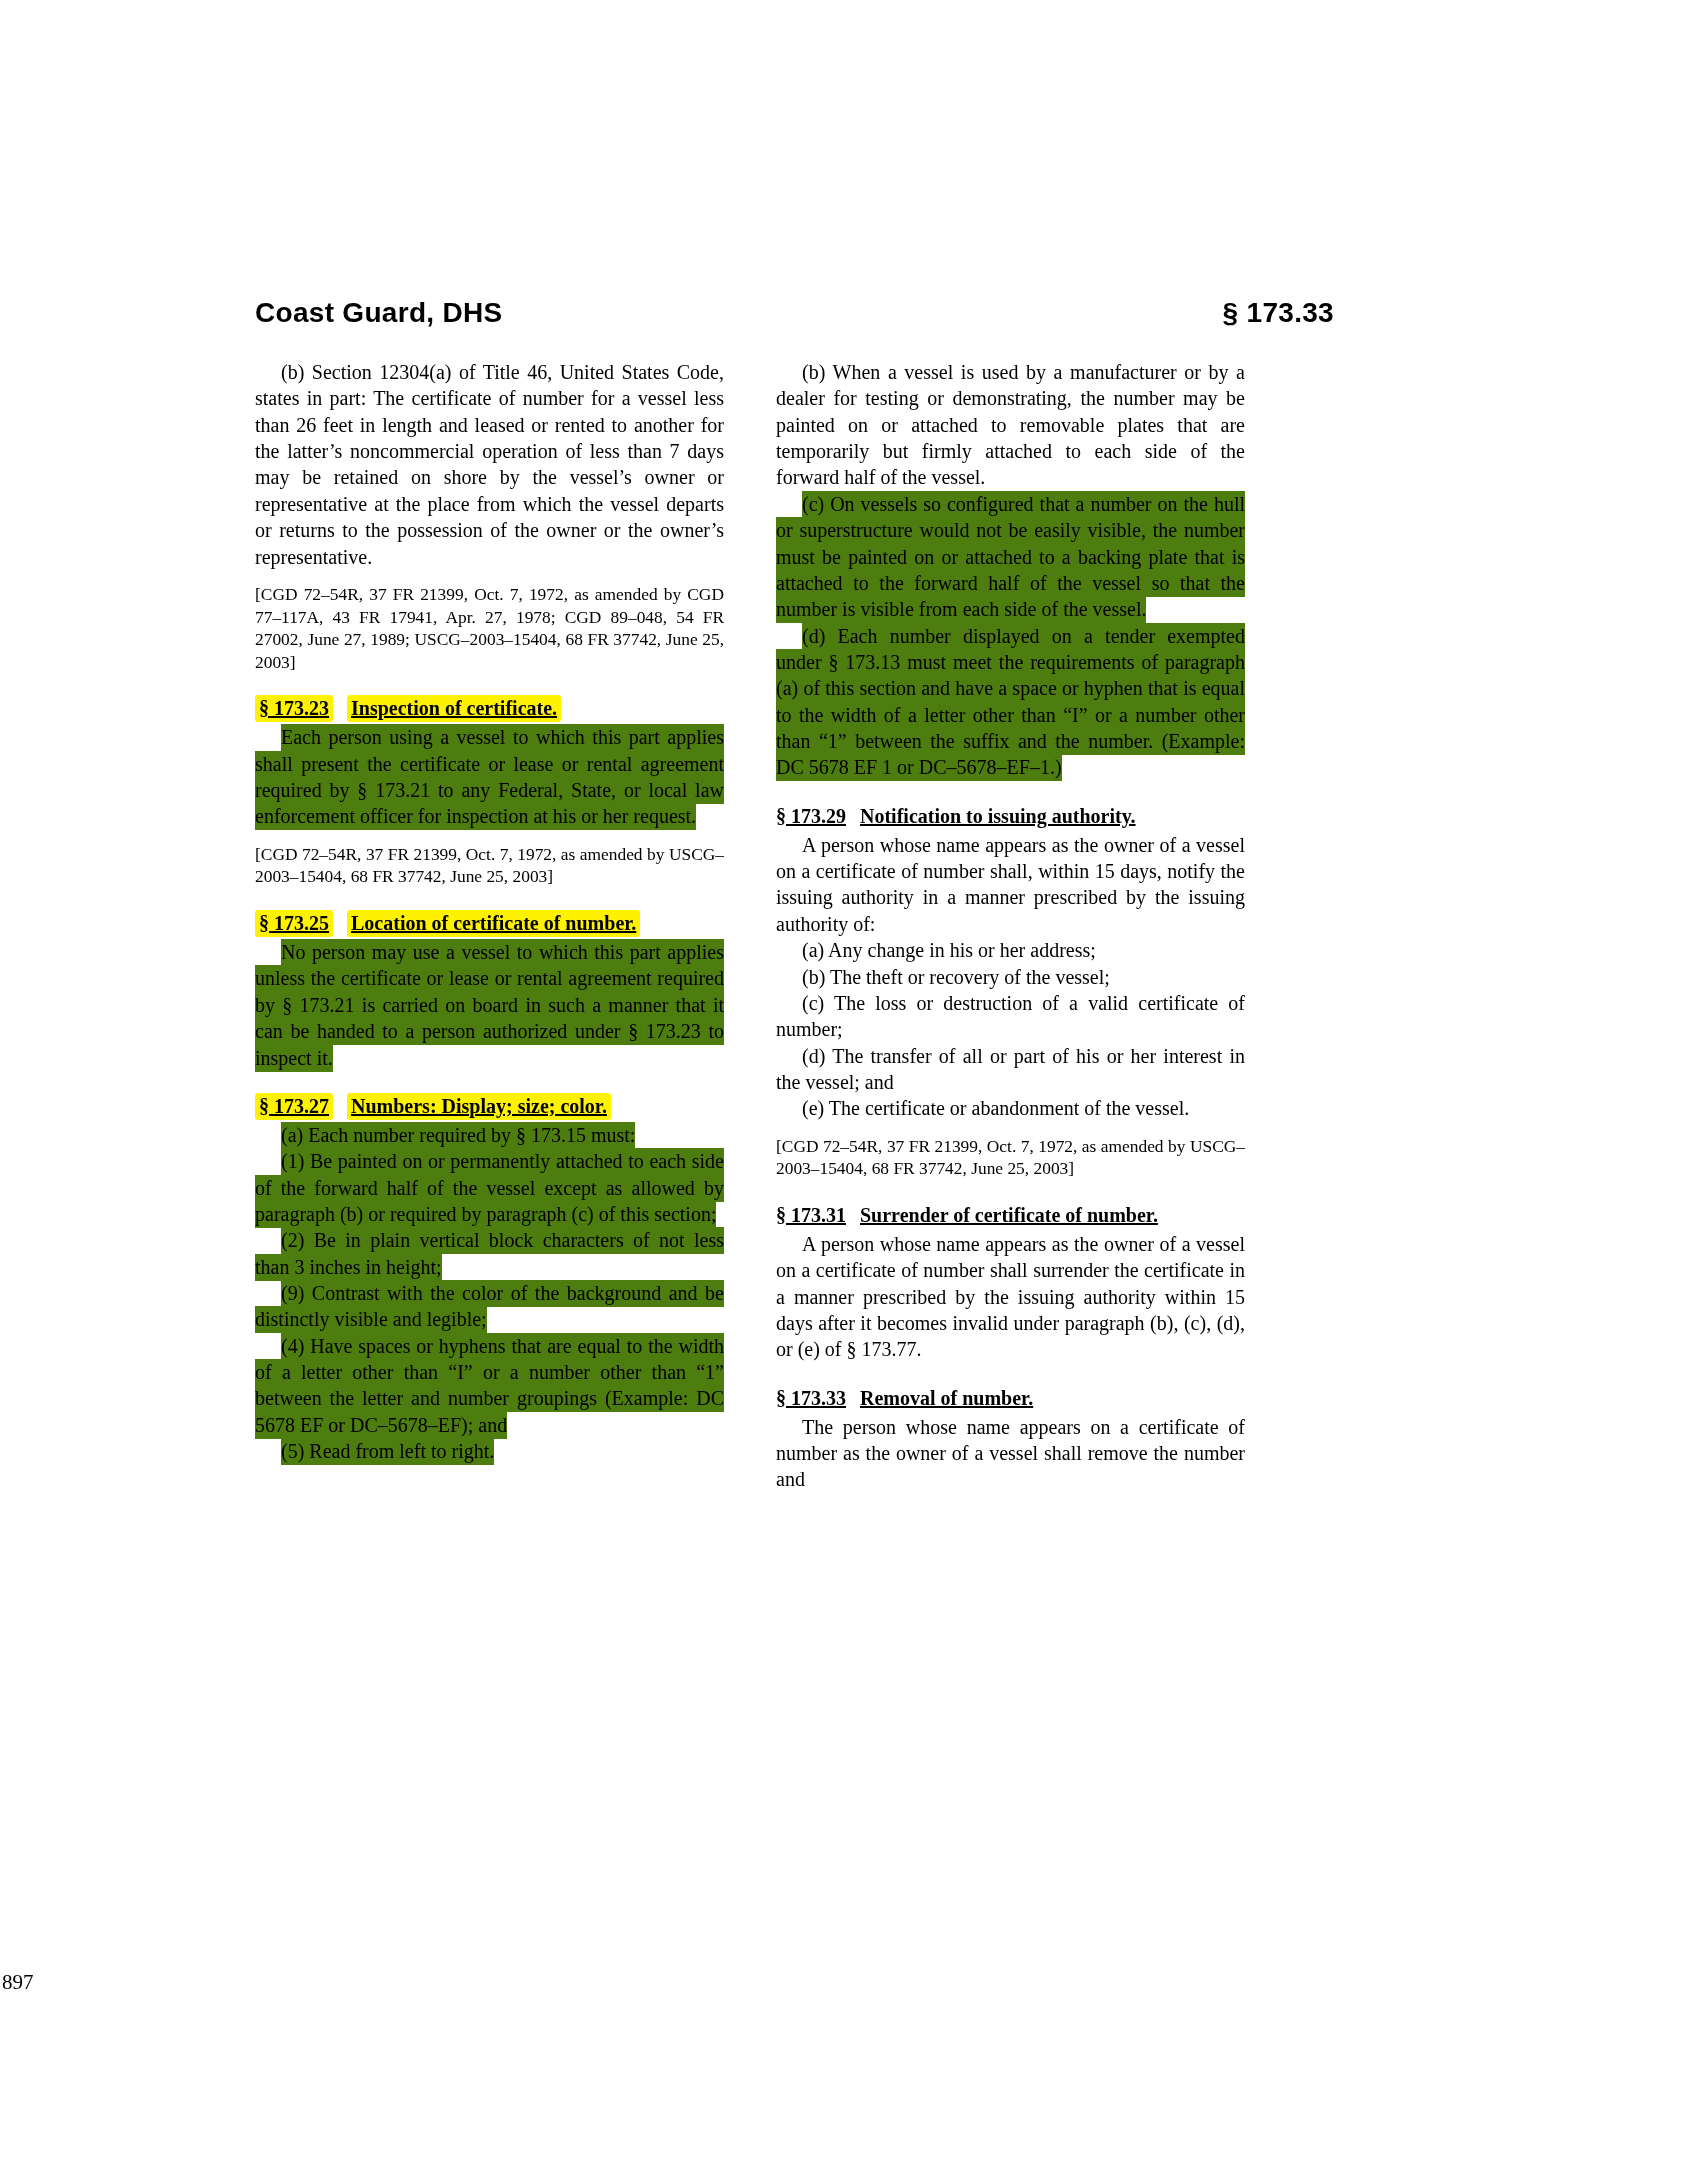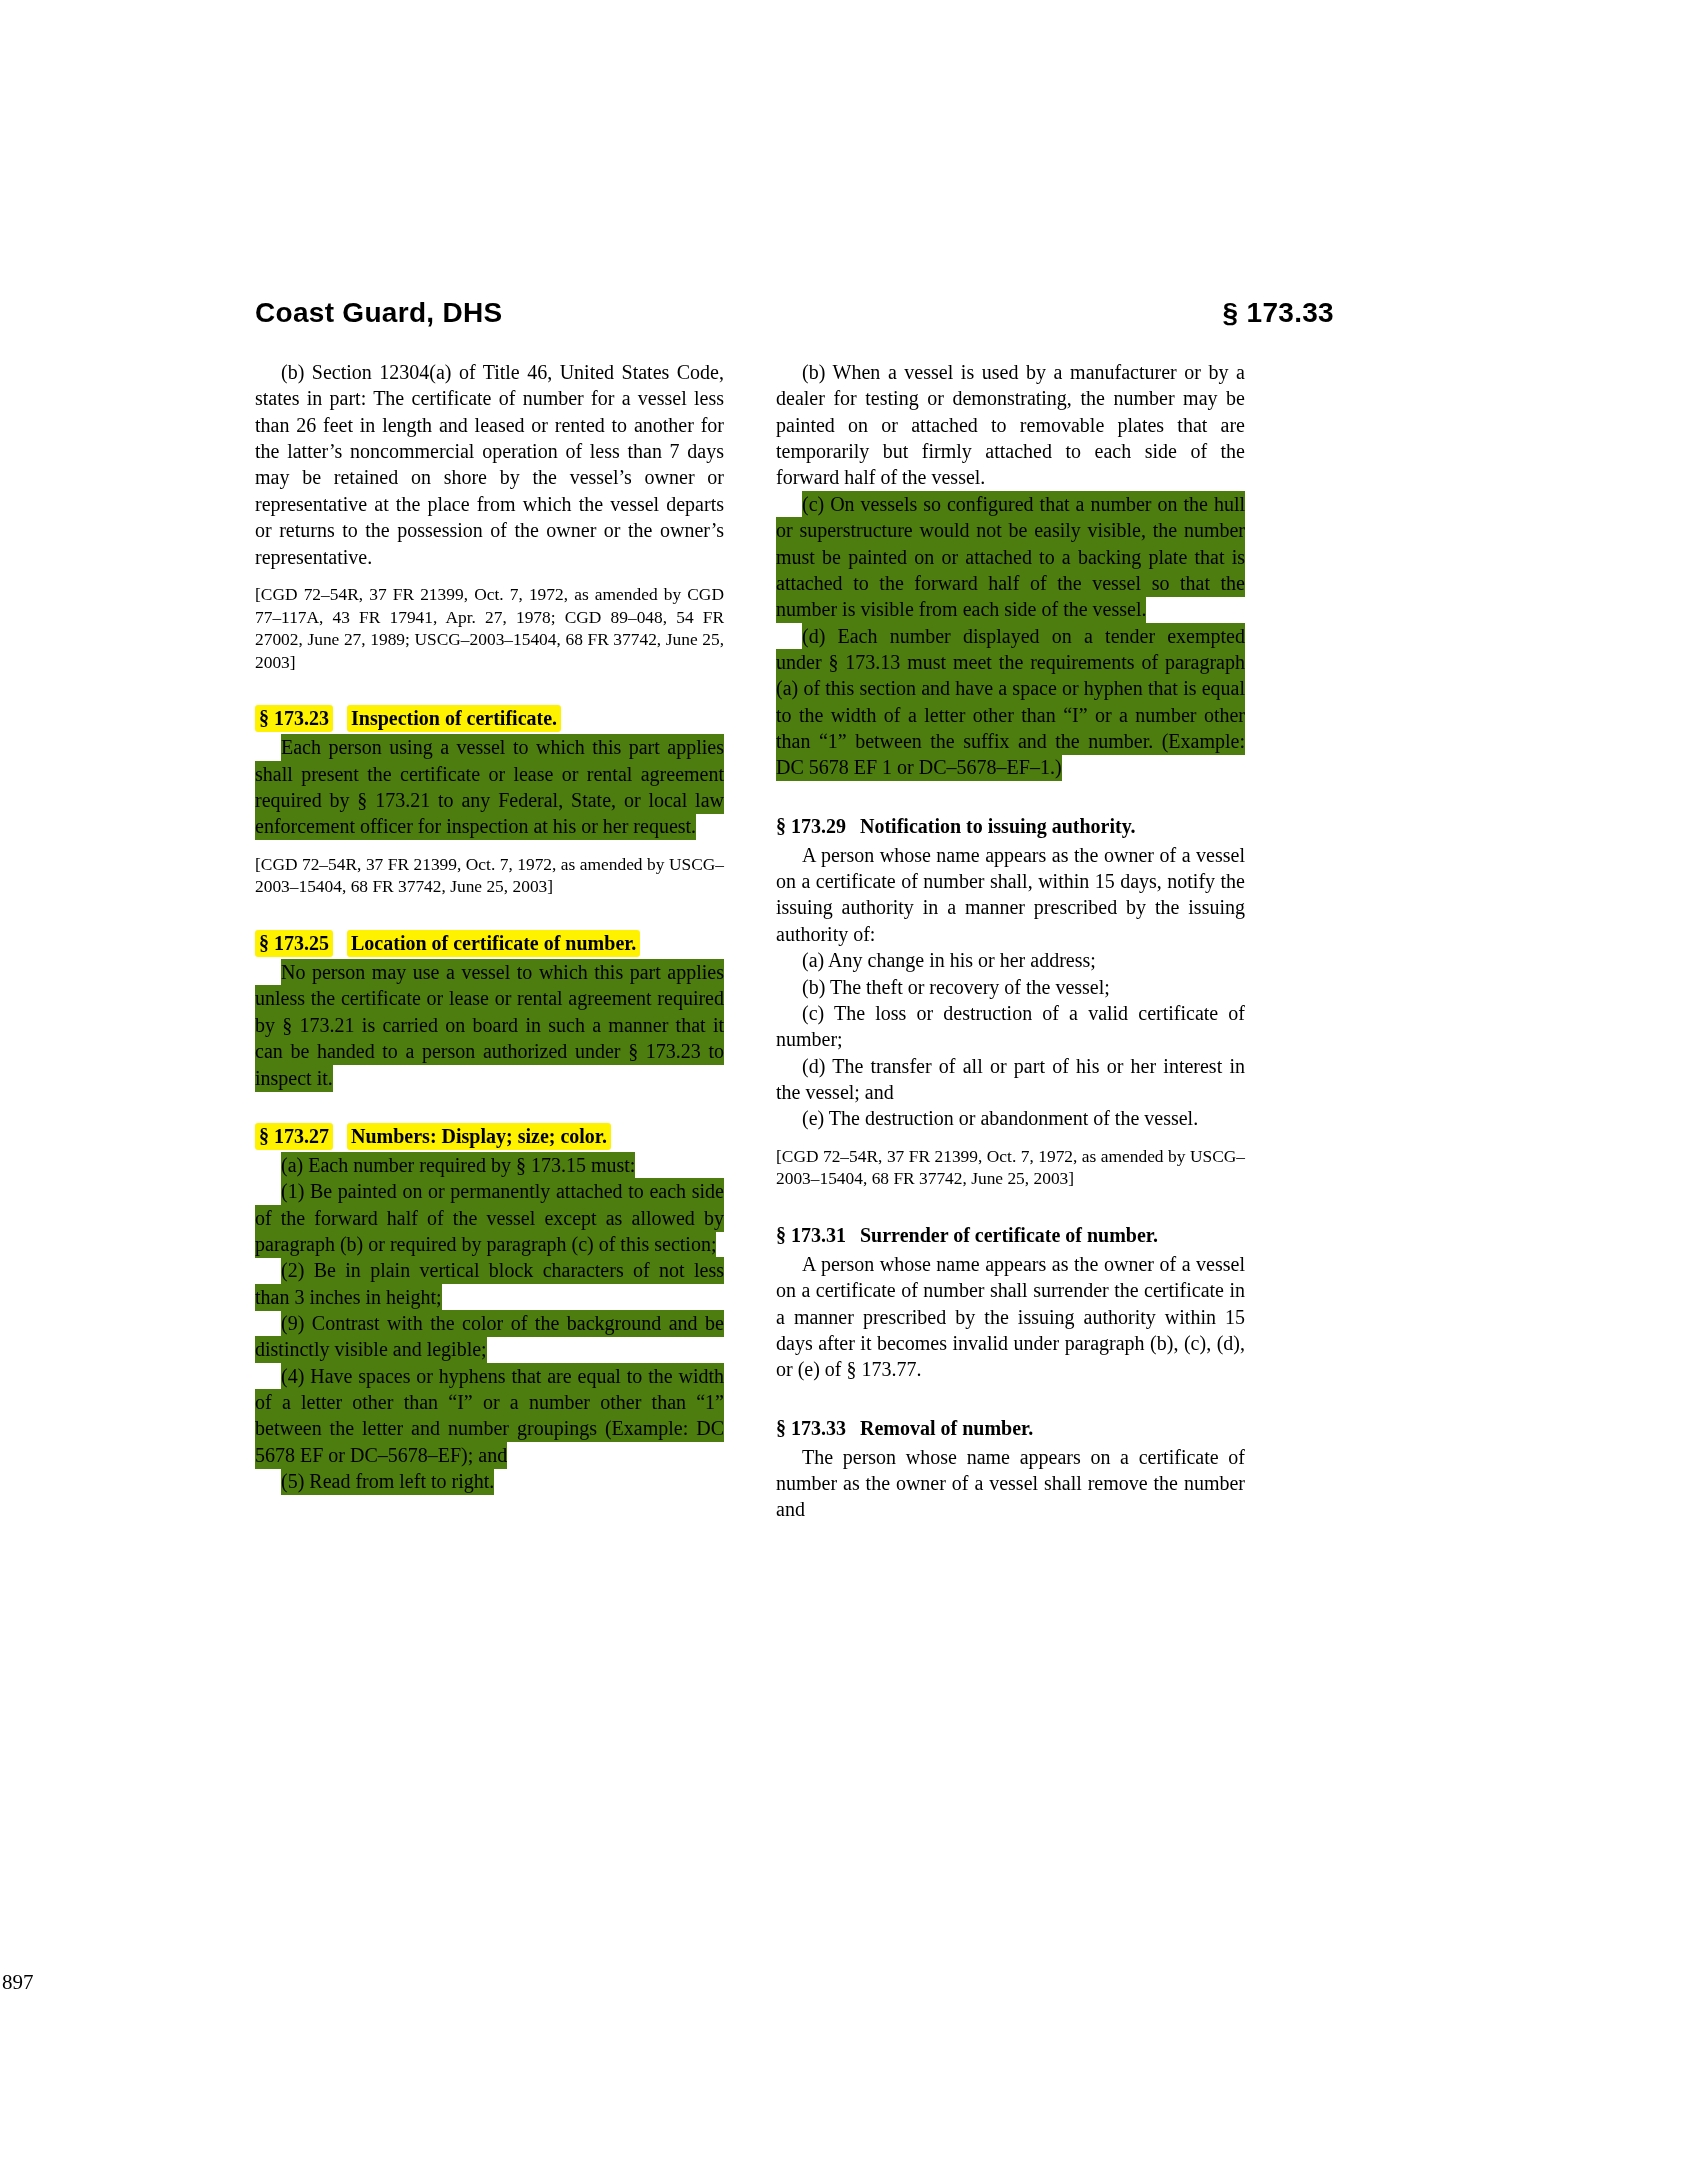--- a/index.html
+++ b/index.html
@@ -62,24 +62,25 @@
     font-size: 17.4px;
     line-height: 1.30;
     text-align: justify;
     margin: 13px 0 13px 0;
   }
 
   .sechead {
     font-weight: bold;
     font-size: 20px;
     line-height: 1.30;
-    margin: 32px 0 3px 0;
+    margin: 22px 0 3px 0;
     text-align: left;
     padding-left: 38px;
     text-indent: -38px;
+    text-decoration: underline;
   }
   .sechead .num { margin-right: 14px; }
   .sechead.hl-head .num,
   .sechead.hl-head .ttl {
     background-color: #fff200;
     box-decoration-break: clone;
     -webkit-box-decoration-break: clone;
     padding: 2px 4px 3px 4px;
     border-radius: 3px;
   }
@@ -132,21 +133,21 @@
     <div class="col" id="col-right">
         <p class="body-para">(b) When a vessel is used by a manufacturer or by a dealer for testing or demonstrating, the number may be painted on or attached to removable plates that are temporarily but firmly attached to each side of the forward half of the vessel.</p>
         <p class="body-para hl-para"><span>(c) On vessels so configured that a number on the hull or superstructure would not be easily visible, the number must be painted on or attached to a backing plate that is attached to the forward half of the vessel so that the number is visible from each side of the vessel.</span></p>
         <p class="body-para hl-para"><span>(d) Each number displayed on a tender exempted under § 173.13 must meet the requirements of paragraph (a) of this section and have a space or hyphen that is equal to the width of a letter other than “I” or a number other than “1” between the suffix and the number. (Example: DC 5678 EF 1 or DC–5678–EF–1.)</span></p>
         <p class="sechead"><span class="num">§ 173.29</span><span class="ttl">Notification to issuing authority.</span></p>
         <p class="body-para">A person whose name appears as the owner of a vessel on a certificate of number shall, within 15 days, notify the issuing authority in a manner prescribed by the issuing authority of:</p>
         <p class="body-para">(a) Any change in his or her address;</p>
         <p class="body-para">(b) The theft or recovery of the vessel;</p>
         <p class="body-para">(c) The loss or destruction of a valid certificate of number;</p>
         <p class="body-para">(d) The transfer of all or part of his or her interest in the vessel; and</p>
-        <p class="body-para">(e) The destruction or abandonment of the vessel.</p>
+        <p class="body-para">(e) The certificate or abandonment of the vessel.</p>
         <p class="cite">[CGD 72–54R, 37 FR 21399, Oct. 7, 1972, as amended by USCG–2003–15404, 68 FR 37742, June 25, 2003]</p>
         <p class="sechead"><span class="num">§ 173.31</span><span class="ttl">Surrender of certificate of number.</span></p>
         <p class="body-para">A person whose name appears as the owner of a vessel on a certificate of number shall surrender the certificate in a manner prescribed by the issuing authority within 15 days after it becomes invalid under paragraph (b), (c), (d), or (e) of § 173.77.</p>
         <p class="sechead"><span class="num">§ 173.33</span><span class="ttl">Removal of number.</span></p>
         <p class="body-para">The person whose name appears on a certificate of number as the owner of a vessel shall remove the number and</p>
       </div>
   </div>
 
 </div>
 

